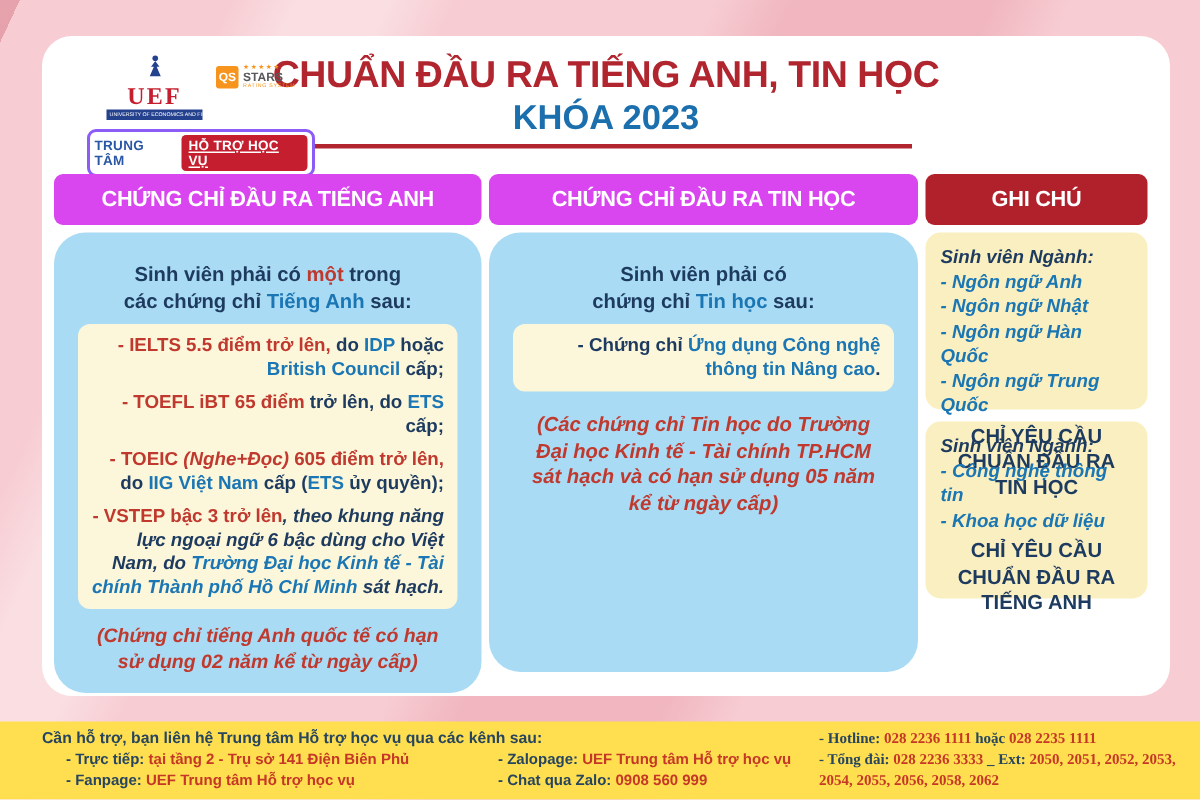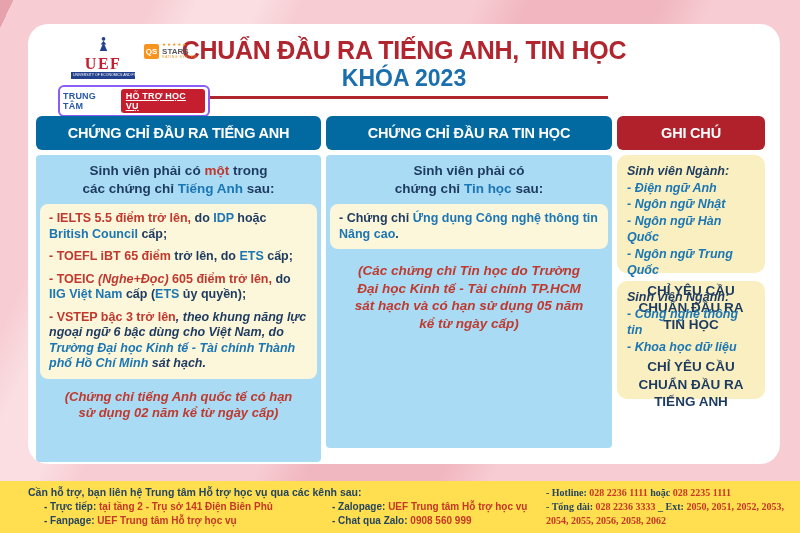--- a/index.html
+++ b/index.html
@@ -28,28 +28,28 @@
   .pill-left{color:#2a57a5;font-size:9px;font-weight:800;letter-spacing:.2px;}
   .pill-right{background:#c41e2f;color:#fff;font-size:9px;font-weight:800;padding:2px 5px;border-radius:3px;letter-spacing:.2px;text-decoration:underline;}
   .title-block{text-align:center;padding-top:12px;}
   .title1{font-size:25px;font-weight:800;color:#b1252f;letter-spacing:-.3px;line-height:28px;}
   .title2{font-size:23px;font-weight:800;color:#1b6fad;line-height:26px;margin-top:1px;}
   .title-underline{width:408px;height:3px;background:#b1252f;margin:5px auto 0;}
   
   .columns{position:absolute;left:8px;right:15px;top:92px;display:flex;gap:5px;}
   .col-en{width:285px;}.col-it{width:286px;}.col-notes{flex:1;}
   .col-header{height:34px;border-radius:6px;display:flex;align-items:center;justify-content:center;color:#fff;font-weight:800;font-size:14.5px;letter-spacing:-.2px;}
-  .col-header.blue{background:#0369a1;}
+  .col-header.blue{background:#d946ef;}
   .col-header.red{background:#b0212b;}
-  .panel{margin-top:5px;border-radius:4px;background:#a9dbf4;padding:4px;color:#1d3a5f;box-sizing:border-box;}
+  .panel{margin-top:5px;border-radius:21px;background:#a9dbf4;padding:16px;color:#1d3a5f;box-sizing:border-box;}
   .panel-en{height:307px;}
   .panel-it{height:293px;}
   .intro{font-size:13.5px;font-weight:800;text-align:center;line-height:1.3;margin:3px 0 7px;}
   .cream{background:#fcf6da;border-radius:8px;padding:7px 9px;font-size:12.5px;font-weight:700;line-height:1.24;}
-  .item{margin:0 0 7px;}
+  .item{margin:0 0 7px;text-align:right;}
   .item:last-child{margin:0;}
   .note{margin-top:10px;text-align:center;color:#c0392e;font-style:italic;font-weight:800;font-size:13px;line-height:1.3;}
   .panel-it .note{margin-top:13px;font-size:13.5px;}
   .ybox{margin-top:5px;background:#faefc0;border-radius:10px;padding:8px 10px;height:118px;box-sizing:border-box;}
   .ybox + .ybox{margin-top:8px;}
   .ylabel{font-size:12.5px;font-weight:800;font-style:italic;color:#1d3a5f;line-height:1.35;}
   .ymajor{font-size:12.5px;font-weight:800;font-style:italic;color:#1b76b4;line-height:1.32;}
   .yconc{font-size:13.5px;font-weight:800;color:#1d3a5f;text-align:center;line-height:1.28;margin-top:3px;}
   
   .c-navy{color:#1d3a5f;}
@@ -131,21 +131,21 @@
             <p class="item"><span class="c-navy">- Chứng chỉ </span><span class="c-blue">Ứng dụng Công nghệ thông tin Nâng cao</span><span class="c-navy">.</span></p>
           </div>
           <div class="note">(Các chứng chỉ Tin học do Trường<br>Đại học Kinh tế - Tài chính TP.HCM<br>sát hạch và có hạn sử dụng 05 năm<br>kể từ ngày cấp)</div>
         </div>
       </section>
 
       <section class="col-notes">
         <div class="col-header red">GHI CHÚ</div>
         <div class="ybox">
           <div class="ylabel">Sinh viên Ngành:</div>
-          <div class="ymajor">- Điện ngữ Anh</div>
+          <div class="ymajor">- Ngôn ngữ Anh</div>
           <div class="ymajor">- Ngôn ngữ Nhật</div>
           <div class="ymajor">- Ngôn ngữ Hàn Quốc</div>
           <div class="ymajor">- Ngôn ngữ Trung Quốc</div>
           <div class="yconc">CHỈ YÊU CẦU<br>CHUẨN ĐẦU RA<br>TIN HỌC</div>
         </div>
         <div class="ybox">
           <div class="ylabel">Sinh viên Ngành:</div>
           <div class="ymajor">- Công nghệ thông tin</div>
           <div class="ymajor">- Khoa học dữ liệu</div>
           <div class="yconc">CHỈ YÊU CẦU<br>CHUẨN ĐẦU RA<br>TIẾNG ANH</div>

